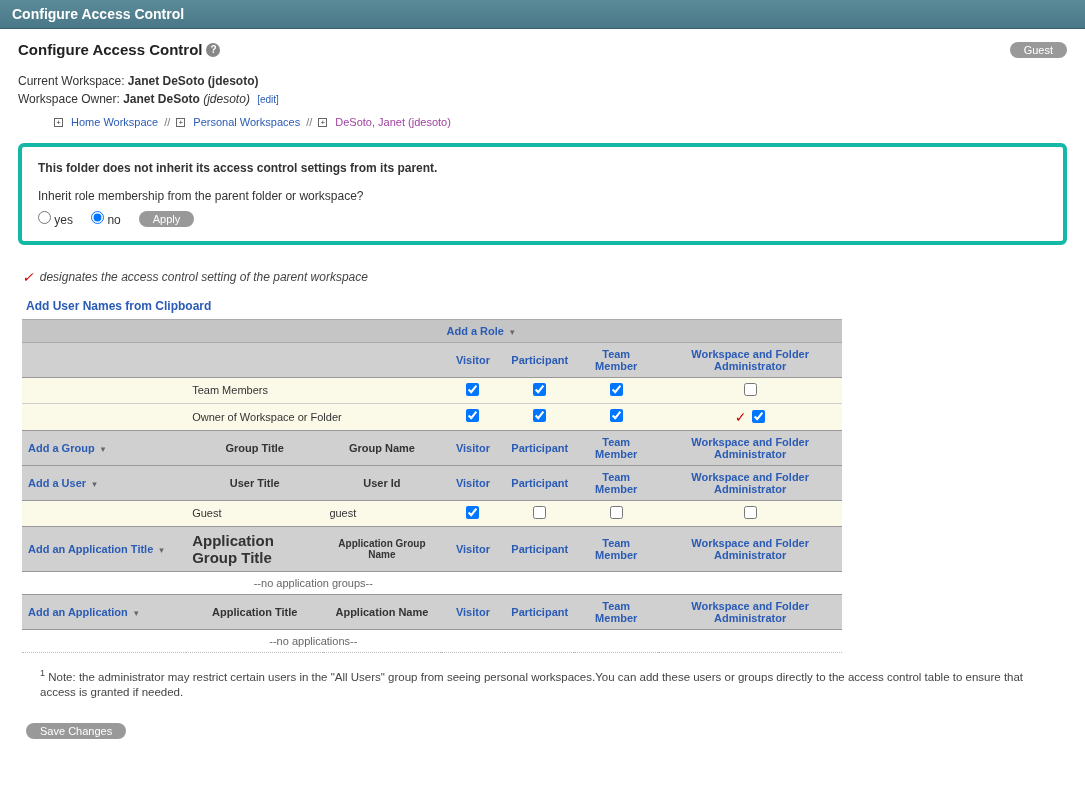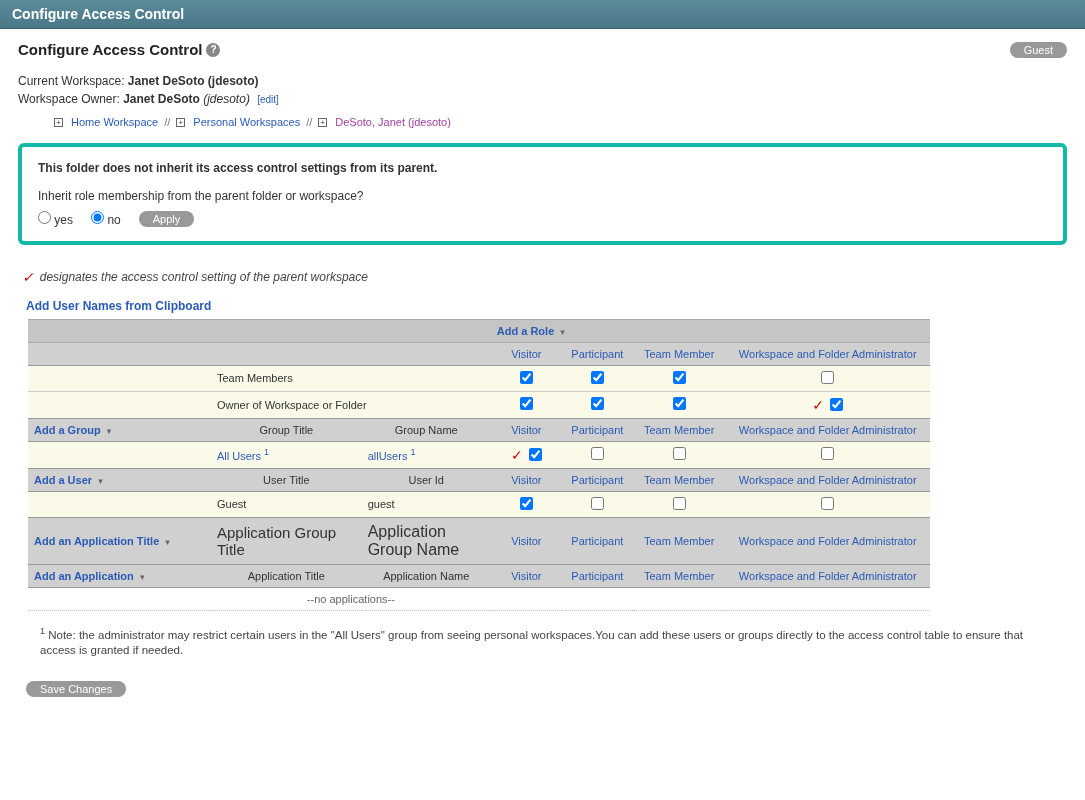--- a/index.html
+++ b/index.html
@@ -116,29 +116,29 @@
   .clip-link {
     color: #2a5bb5;
     font-weight: bold;
     font-size: 12px;
     margin: 14px 0 6px 8px;
     display: inline-block;
     cursor: pointer;
   }
   table.acl {
     border-collapse: collapse;
-    width: 902px;
-    margin-left: 10px;
+    width: 820px;
+    margin-left: 4px;
   }
   table.acl th, table.acl td {
     padding: 5px 6px;
     font-size: 11px;
     vertical-align: middle;
   }
-  table.acl th { font-weight: normal; }
+  table.acl th { font-weight: bold; }
   tr.hdr-gray td, tr.hdr-gray th {
     background: #c5c5c5;
     border-top: 1px solid #aaa;
     border-bottom: 1px solid #aaa;
   }
   tr.hdr-gray2 td, tr.hdr-gray2 th {
     background: #d0d0d0;
     border-top: 1px solid #999;
     border-bottom: 1px solid #999;
   }
@@ -309,74 +309,62 @@
         <span class="add-link">Add a Group</span>
         <span class="sort-icon">▾</span>
       </td>
       <th style="text-align:center">Group Title</th>
       <th style="text-align:center">Group Name</th>
       <th class="role-h">Visitor</th>
       <th class="role-h">Participant</th>
       <th class="role-h">Team Member</th>
       <th class="role-h">Workspace and Folder Administrator</th>
     </tr>
+
+    <tr class="hdr-gray2">
+      <td>
+        <span class="add-link">Add a User</span>
+        <span class="sort-icon">▾</span>
+      </td>
+      <th style="text-align:center">User Title</th>
+      <th style="text-align:center">User Id</th>
+      <th class="role-h">Visitor</th>
+      <th class="role-h">Participant</th>
+      <th class="role-h">Team Member</th>
+      <th class="role-h">Workspace and Folder Administrator</th>
+    </tr>
     <tr class="body-row">
       <td></td>
-      <td>
-        <span class="link-cell">All Users</span>
-        <sup class="fn">1</sup>
-      </td>
-      <td>
-        <span class="link-cell">allUsers</span>
-        <sup class="fn">1</sup>
-      </td>
-      <td class="col-role">
-        <span class="cb-wrap">
-          <span class="checkmark">✓</span>
-          <input type="checkbox" checked="" style="">
-        </span>
-      </td>
+      <td>Guest</td>
+      <td>guest</td>
+      <td class="col-role"><input type="checkbox" checked="" style=""></td>
       <td class="col-role"><input type="checkbox" style=""></td>
       <td class="col-role"><input type="checkbox" style=""></td>
       <td class="col-role"><input type="checkbox" style=""></td>
     </tr>
 
     <tr class="hdr-gray2">
       <td>
-        <span class="add-link">Add a User</span>
-        <span class="sort-icon">▾</span>
-      </td>
-      <th style="text-align:center">User Title</th>
-      <th style="text-align:center">User Id</th>
-      <th class="role-h">Visitor</th>
-      <th class="role-h">Participant</th>
-      <th class="role-h">Team Member</th>
-      <th class="role-h">Workspace and Folder Administrator</th>
-    </tr>
-    <tr class="body-row">
-      <td></td>
-      <td>Guest</td>
-      <td>guest</td>
-      <td class="col-role"><input type="checkbox" checked="" style=""></td>
-      <td class="col-role"><input type="checkbox" style=""></td>
-      <td class="col-role"><input type="checkbox" style=""></td>
-      <td class="col-role"><input type="checkbox" style=""></td>
-    </tr>
-
-    <tr class="hdr-gray2">
-      <td>
         <span class="add-link">Add an Application Title</span>
         <span class="sort-icon">▾</span>
       </td>
       <th style="text-align:left;font-size:15px">Application Group Title</th>
-      <th style="text-align:left;font-size:16px">Application Group Name</th>
-      <th class="role-h">Visitor</th>
-      <th class="role-h">Participant</th>
-      <th class="role-h">Team Member</th>
-      <th class="role-h">Workspace and Folder Administrator</th>
+      <th style="text-align:center;font-size:10px">Application Group Name</th>
+      <th class="role-h">Visitor</th>
+      <th class="role-h">Participant</th>
+      <th class="role-h">Team Member</th>
+      <th class="role-h">Workspace and Folder Administrator</th>
+    </tr>
+    <tr class="empty-row">
+      <td></td>
+      <td colspan="2" style="text-align:center">--no application groups--</td>
+      <td></td>
+          <td></td>
+          <td></td>
+          <td></td>
     </tr>
 
     <tr class="hdr-gray2">
       <td>
         <span class="add-link">Add an Application</span>
         <span class="sort-icon">▾</span>
       </td>
       <th style="text-align:center">Application Title</th>
       <th style="text-align:center">Application Name</th>
       <th class="role-h">Visitor</th>

